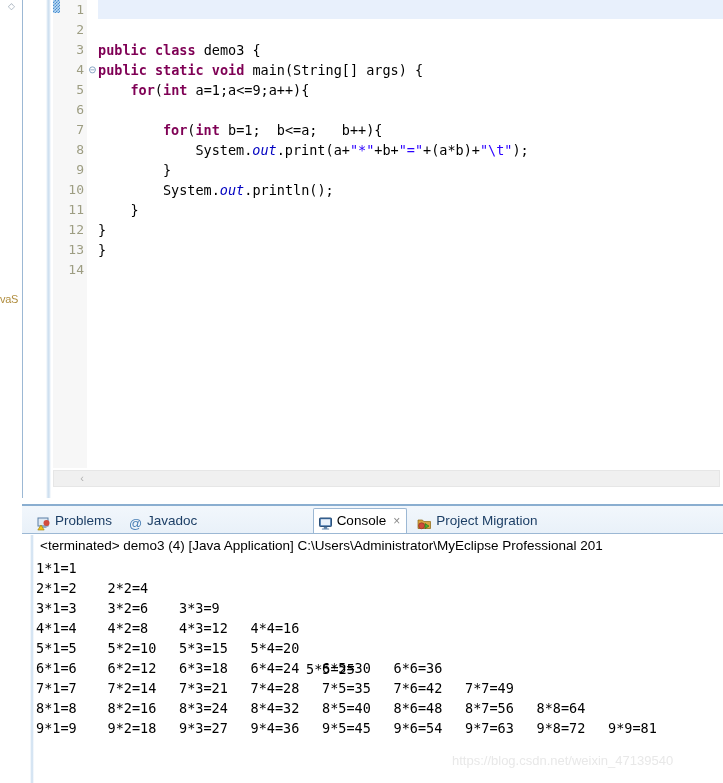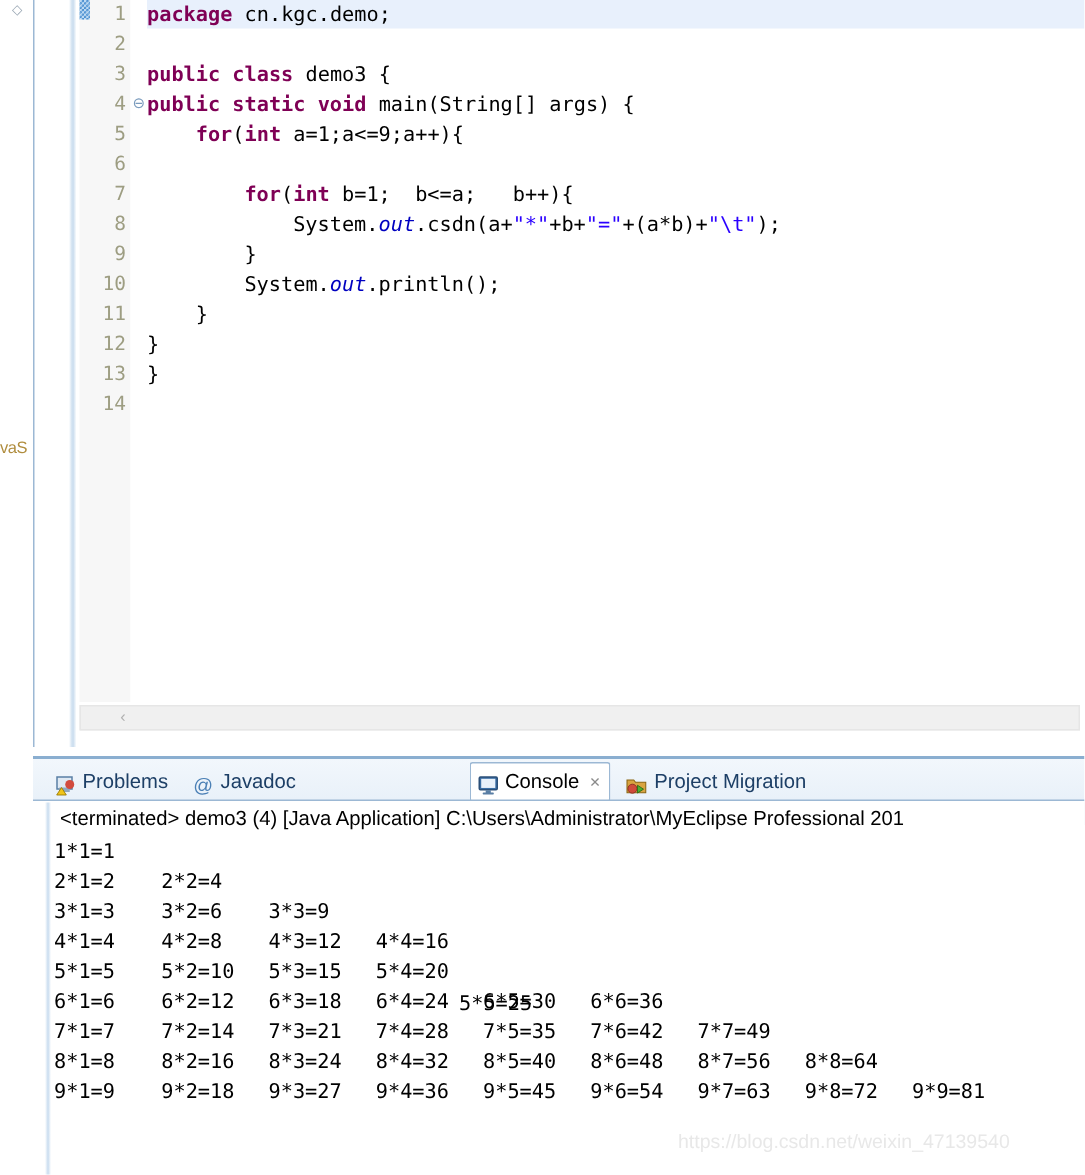--- a/index.html
+++ b/index.html
@@ -322,26 +322,25 @@
       <div class="fold"></div>
       <div class="fold"></div>
       <div class="fold"></div>
       <div class="fold"></div>
       <div class="fold"></div>
       <div class="fold"></div>
     </div>
 
   <div id="code-canvas">
     <div id="current-line-hl"></div>
-  <div class="code-line" style="top: 0px; left: 0px;"><span class="kw">package</span><span> cn.kgc.demo;</span></div>
       <div class="code-line" style="top: 40px; left: 0px;"><span class="kw">public class</span><span> demo3 {</span></div>
       <div class="code-line" style="top: 60px; left: 0px;"><span class="kw">public static void</span><span> main(String[] args) {</span></div>
       <div class="code-line" style="top: 80px; left: 32.48px;"><span class="kw">for</span><span>(</span><span class="kw">int</span><span> a=1;a&lt;=9;a++){</span></div>
       <div class="code-line" style="top: 120px; left: 64.96px;"><span class="kw">for</span><span>(</span><span class="kw">int</span><span> b=1;  b&lt;=a;   b++){</span></div>
-      <div class="code-line" style="top: 140px; left: 97.44px;"><span>System.</span><span class="fld">out</span><span>.csdn(a+</span><span class="str">"*"</span><span>+b+</span><span class="str">"="</span><span>+(a*b)+</span><span class="str">"\t"</span><span>);</span></div>
+      <div class="code-line" style="top: 140px; left: 97.44px;"><span>System.</span><span class="fld">out</span><span>.print(a+</span><span class="str">"*"</span><span>+b+</span><span class="str">"="</span><span>+(a*b)+</span><span class="str">"\t"</span><span>);</span></div>
       <div class="code-line" style="top: 160px; left: 64.96px;"><span>}</span></div>
       <div class="code-line" style="top: 180px; left: 64.96px;"><span>System.</span><span class="fld">out</span><span>.println();</span></div>
       <div class="code-line" style="top: 200px; left: 32.48px;"><span>}</span></div>
       <div class="code-line" style="top: 220px; left: 0px;"><span>}</span></div>
       <div class="code-line" style="top: 240px; left: 0px;"><span>}</span></div>
     </div>
 
   <div id="editor-hscroll"></div>
   <div id="hscroll-left-arrow">‹</div>
 </div>

